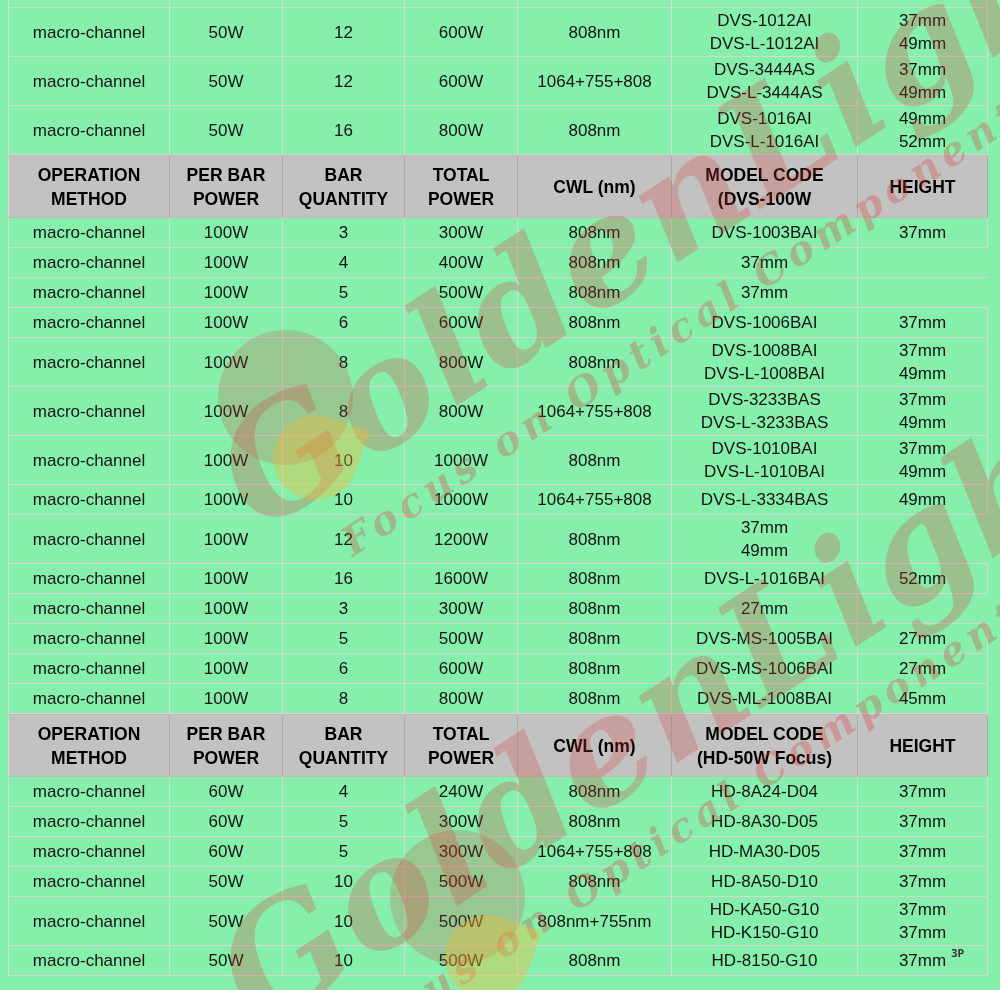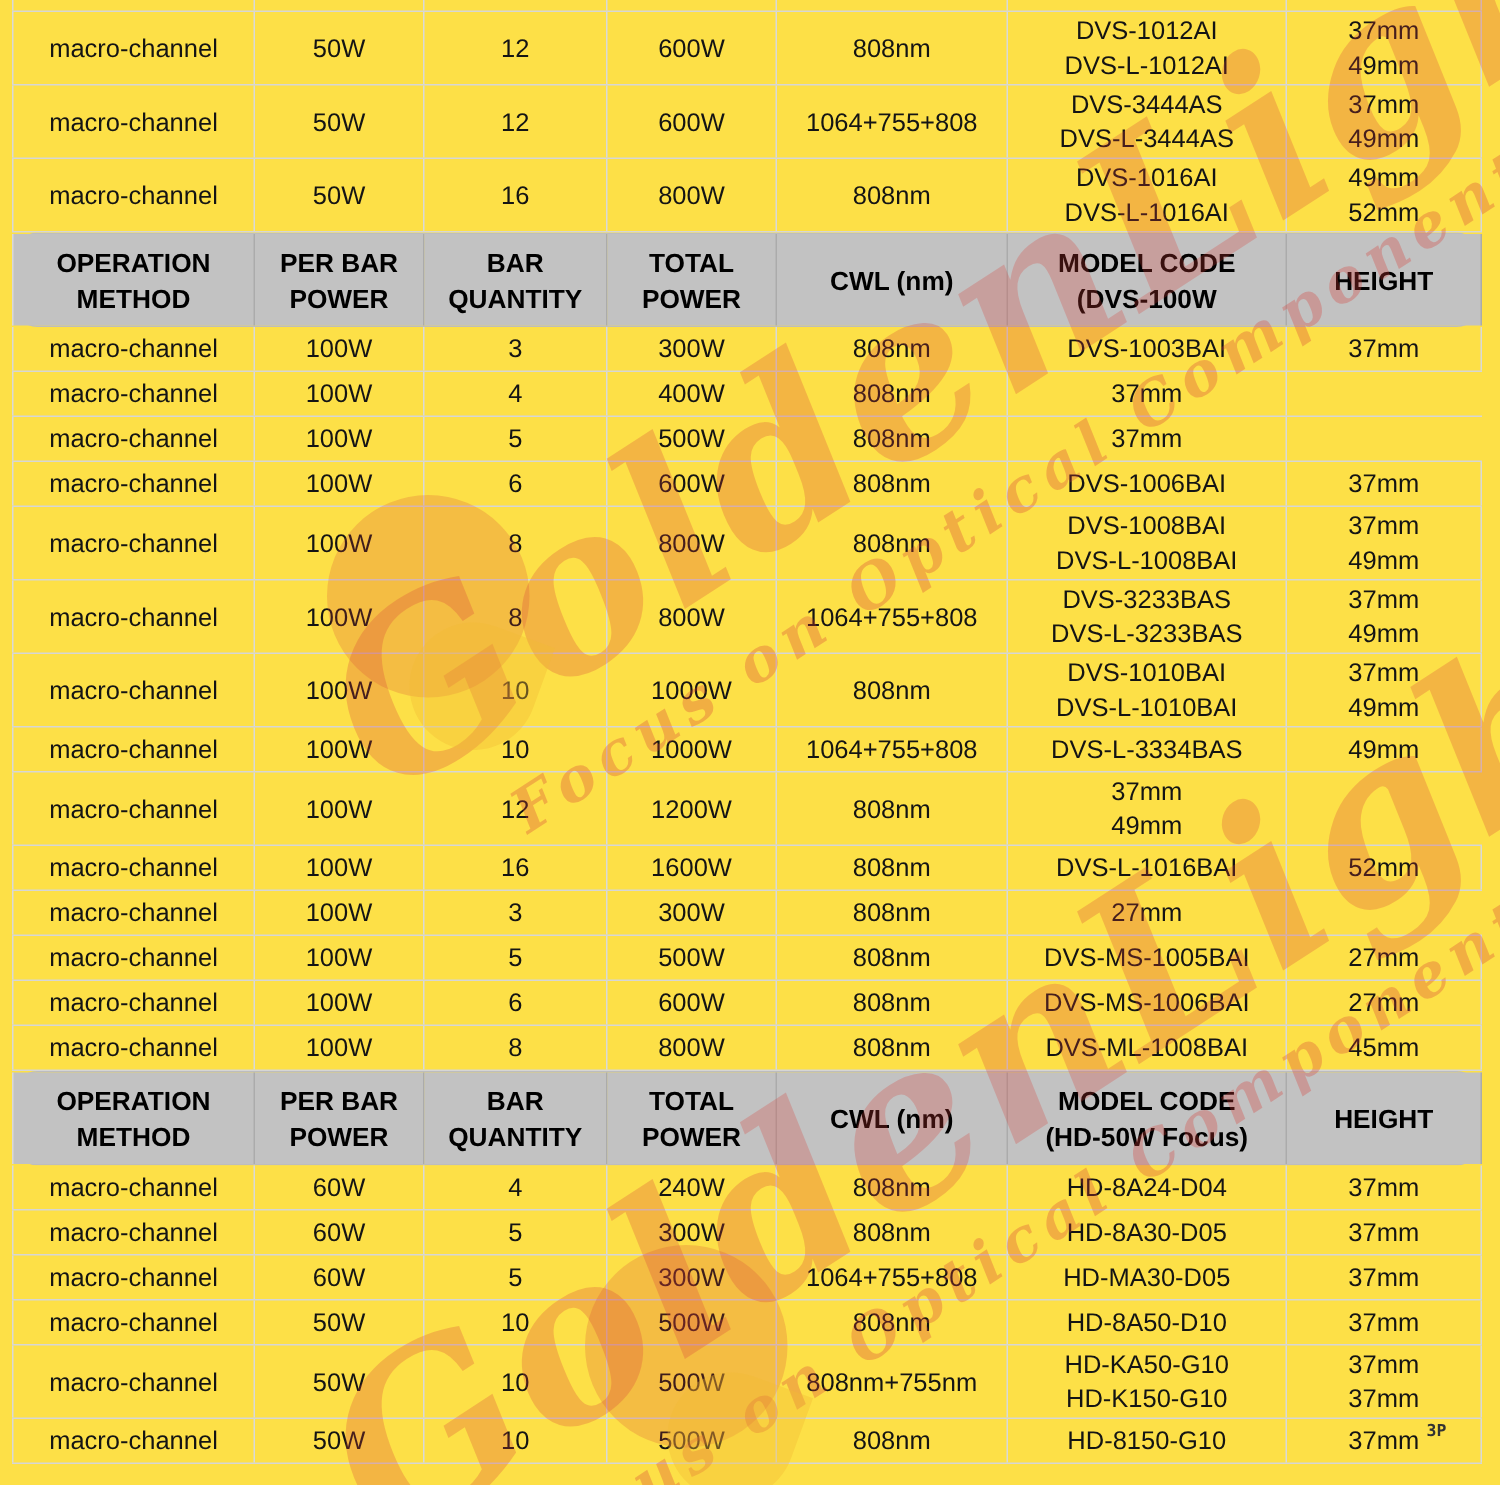--- a/index.html
+++ b/index.html
@@ -3,21 +3,21 @@
 <meta charset="utf-8">
 <style>
   html,body { margin:0; padding:0; background:#ffffff; }
   body {
     width:1000px; height:990px;
     font-family:"Liberation Sans", sans-serif;
     color:#141414;
   }
   .page {
     position:relative; width:1000px; height:990px;
-    background:#fde047; overflow:hidden;
+    background:#86efac; overflow:hidden;
   }
 
   
   .spec-table { position:absolute; left:8px; top:0; width:980px; z-index:1; }
   .row {
     display:grid;
     grid-template-columns:162px 113px 122px 113px 154px 186px 130px;
     border-bottom:1px solid #d6d6d6;
   }
   .cell {
@@ -31,21 +31,21 @@
     color:#141414;
   }
   .cell:first-child { border-left:1px solid #d9d9d9; }
   .row.sliver .cell { min-height:7px; padding:0; }
   .header-row .cell {
     background:#c2c2c2;
     font-weight:bold; font-size:17.5px; line-height:24px;
     min-height:61px; color:#000;
     border-right:1px solid #ababab;
   }
-  .header-row { border-top:1px solid #bdbdbd; border-bottom:1px solid #bdbdbd;border-radius:17px; }
+  .header-row { border-top:1px solid #bdbdbd; border-bottom:1px solid #bdbdbd; }
 
   
   .wm-layer { position:absolute; inset:0; z-index:5; pointer-events:none; }
   .wm {
     position:absolute; width:960px;
     transform:rotate(-33deg);
     text-align:center;
   }
   .wm1 { left:170px; top:150px; }
   .wm2 { left:170px; top:650px; }

